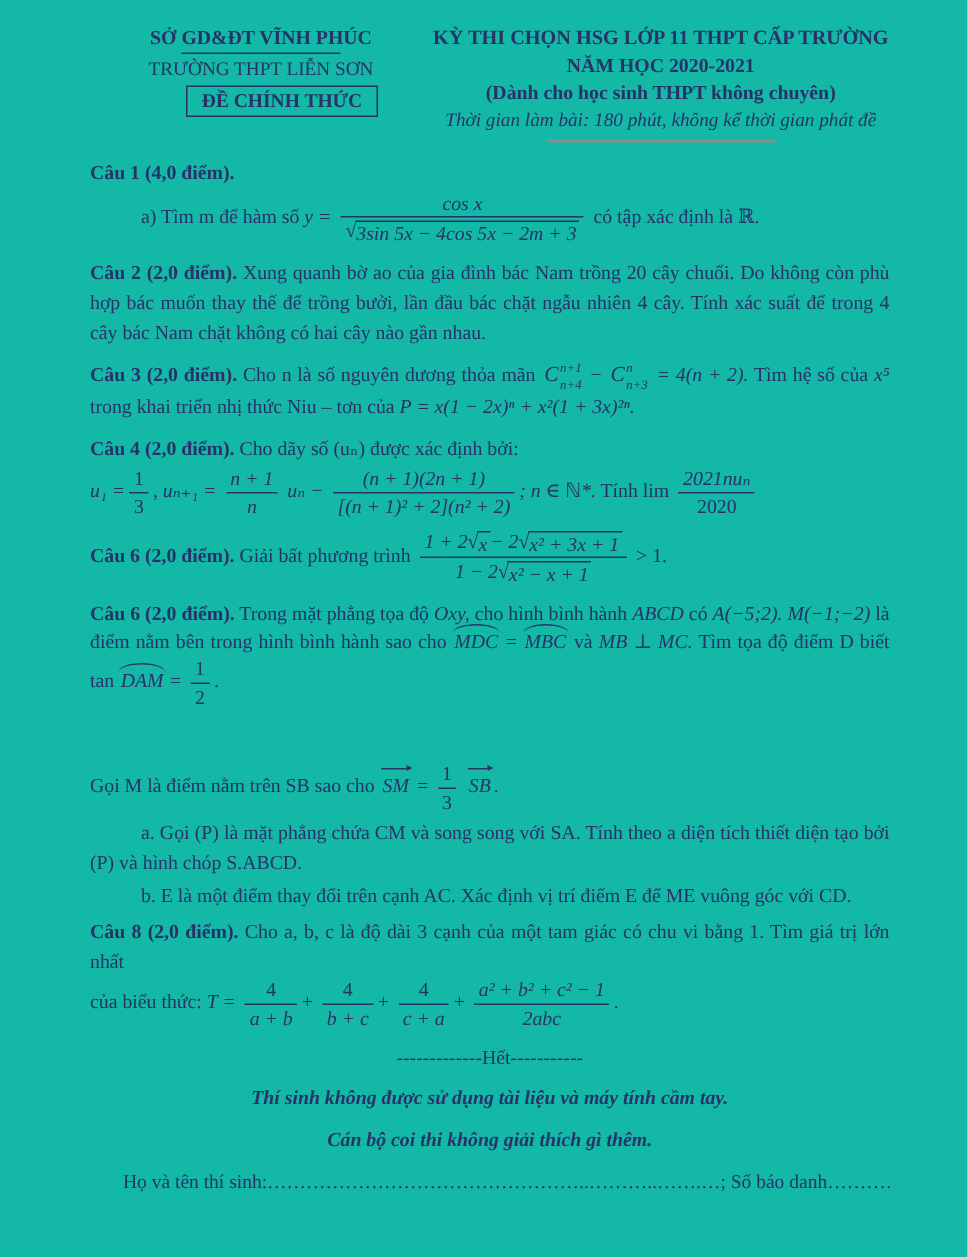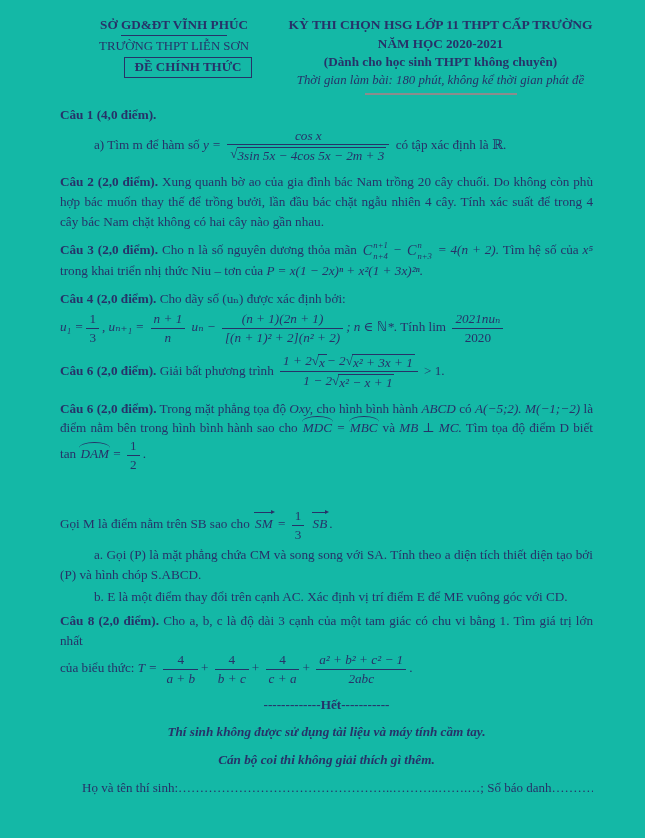--- a/index.html
+++ b/index.html
@@ -45,21 +45,21 @@
     border-top:1.3px solid currentColor;border-radius:50% 50% 0 0 / 100% 100% 0 0;}
   
   .vec{position:relative;display:inline-block;font-style:italic;padding:2px 2px 0;margin-top:32px;}
   .vec::before{content:"";position:absolute;top:0;left:1px;right:4px;border-top:1px solid currentColor;}
   .vec::after{content:"";position:absolute;top:-2.5px;right:0;width:0;height:0;
     border-style:solid;border-width:2.5px 0 2.5px 4.5px;border-color:transparent transparent transparent currentColor;}
   
   .drow{margin:4px 0 10px;}
   
   .c{text-align:center;}
-  .het{font-weight:bold;margin:4px 0 2px;}
+  .het{font-weight:normal;margin:4px 0 2px;}
   .note{font-weight:bold;font-style:italic;margin:0 0 2px;}
   .nameline{margin-top:4px;padding-left:22px;font-size:13px;white-space:nowrap;overflow:hidden;}
 </style>
 </head>
 <body>
 
 <div class="page">
 
   <div class="hdr">
     <div class="hdr-left">

